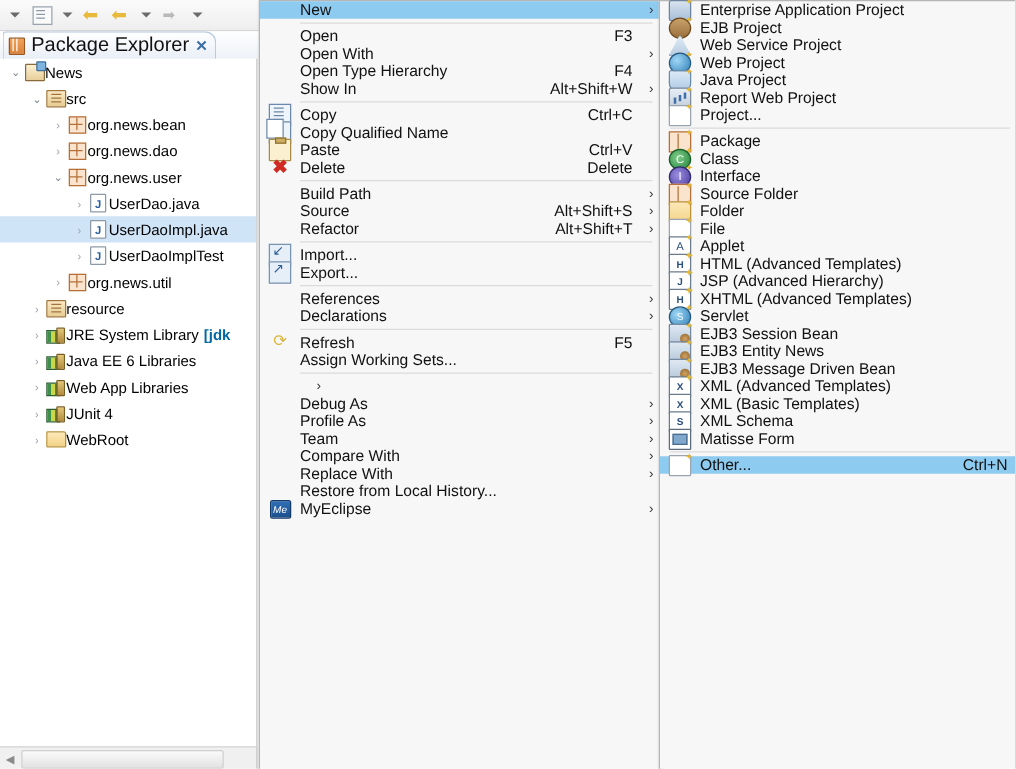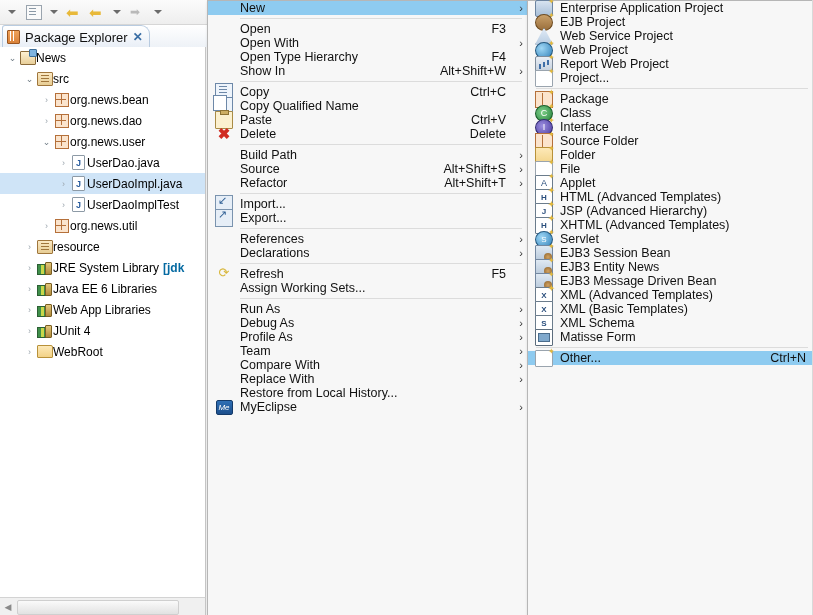--- a/index.html
+++ b/index.html
@@ -20,21 +20,21 @@
     border-top:4px solid #6b6b6b;}
   .arrow-left,.arrow-right{font-size:15px;line-height:15px;}
   .arrow-left{color:#e8b93a;}
   .arrow-gray{color:#b9b9b9;}
 
   .tabstrip{position:absolute;left:0;top:25px;width:207px;height:22px;
     background:linear-gradient(#ffffff,#eef2f7);}
   .tab{position:absolute;left:2px;top:0;height:22px;display:flex;align-items:center;gap:5px;
     padding:0 6px 0 4px;background:linear-gradient(#ffffff,#e8eef6);
     border:1px solid #b8cbe0;border-bottom:none;border-radius:3px 9px 0 0;}
-  .tab .tab-label{font-size:13px;color:#111;white-space:nowrap;}
+  .tab .tab-label{font-size:16px;color:#111;white-space:nowrap;}
   .pe-icon{width:11px;height:12px;background:
      linear-gradient(#f0a25a,#d9823a);border:1px solid #9a5520;border-radius:1px;position:relative;}
   .pe-icon:before{content:"";position:absolute;left:2px;top:0;width:1px;height:10px;background:#fff;}
   .pe-icon:after{content:"";position:absolute;left:5px;top:0;width:1px;height:10px;background:#fff;}
   .close-x{color:#3a6ea5;font-size:12px;font-weight:bold;line-height:10px;}
 
   .treearea{position:absolute;left:0;top:47px;width:205px;height:551px;background:#ffffff;
     border-right:1px solid #c8c8c8;overflow:hidden;}
   .row{position:relative;height:21px;display:flex;align-items:center;white-space:nowrap;}
   .row.sel{background:#cfe4f7;}
@@ -454,21 +454,20 @@
       </div>
       <div class="mrow">
         <span class="m-ico"></span>
         <span class="m-lbl">Assign Working Sets...</span>
         <span class="m-acc"></span>
         <span class="m-sub"></span>
       </div>
       <div class="sep"></div>
       <div class="mrow">
         <span class="m-ico"></span>
-        <span class="m-lbl">Run As</span>
         <span class="m-acc"></span>
         <span class="m-sub">›</span>
       </div>
       <div class="mrow">
         <span class="m-ico"></span>
         <span class="m-lbl">Debug As</span>
         <span class="m-acc"></span>
         <span class="m-sub">›</span>
       </div>
       <div class="mrow">
@@ -531,20 +530,27 @@
           <span class="n n-wsvc star"></span>
         </span>
         <span class="m-lbl">Web Service Project</span>
         <span class="m-acc"></span>
       </div>
       <div class="mrow">
         <span class="m-ico">
           <span class="n n-web star"></span>
         </span>
         <span class="m-lbl">Web Project</span>
+        <span class="m-acc"></span>
+      </div>
+      <div class="mrow">
+        <span class="m-ico">
+          <span class="n n-java star"></span>
+        </span>
+        <span class="m-lbl">Java Project</span>
         <span class="m-acc"></span>
       </div>
       <div class="mrow">
         <span class="m-ico">
           <span class="n n-report star"></span>
         </span>
         <span class="m-lbl">Report Web Project</span>
         <span class="m-acc"></span>
       </div>
       <div class="mrow">

